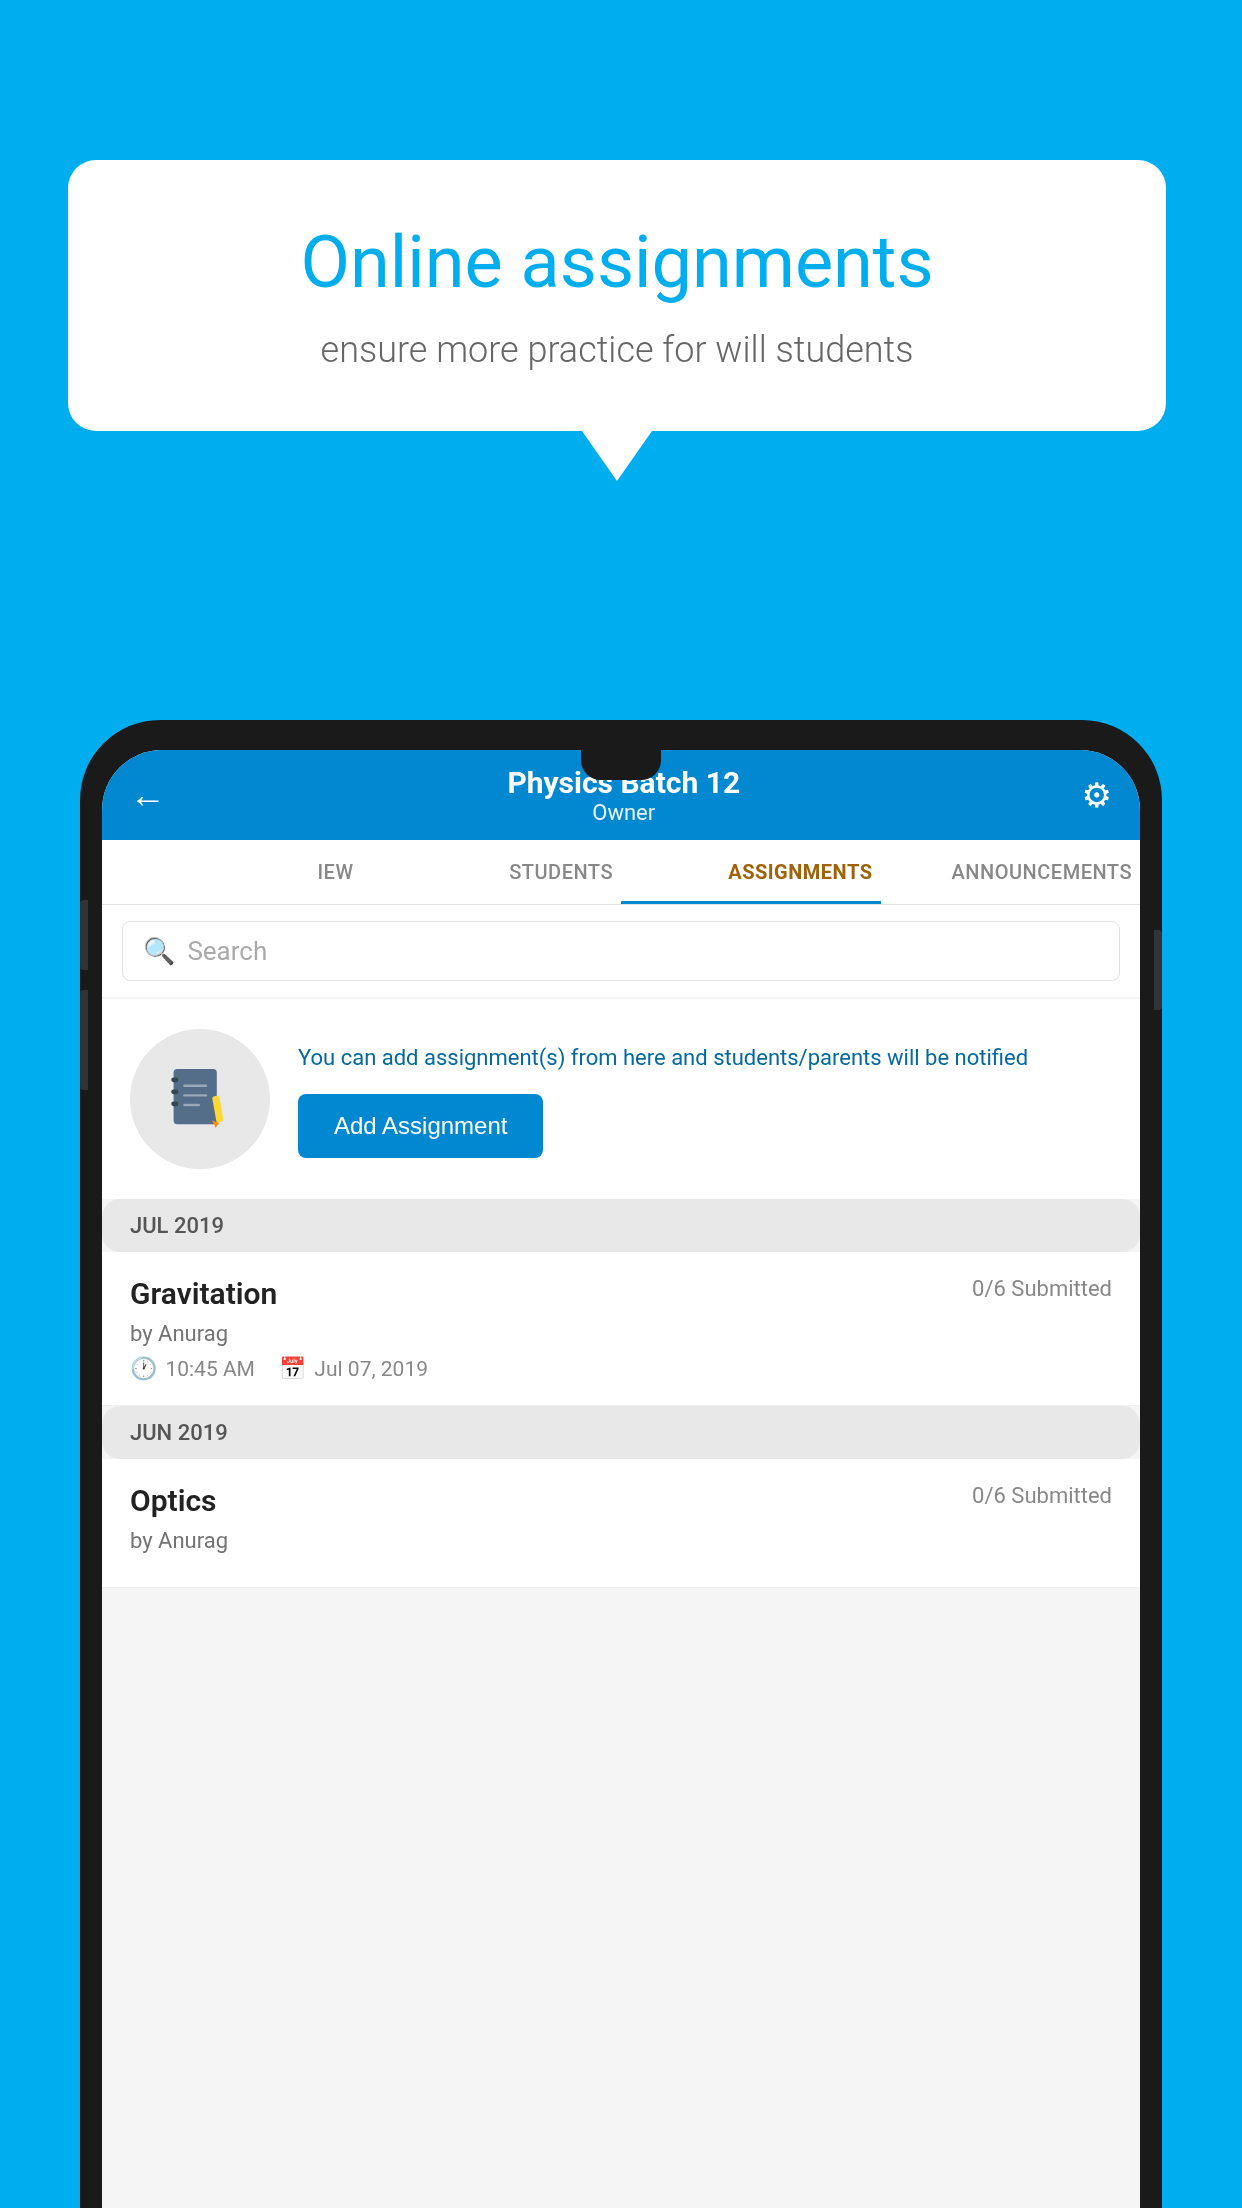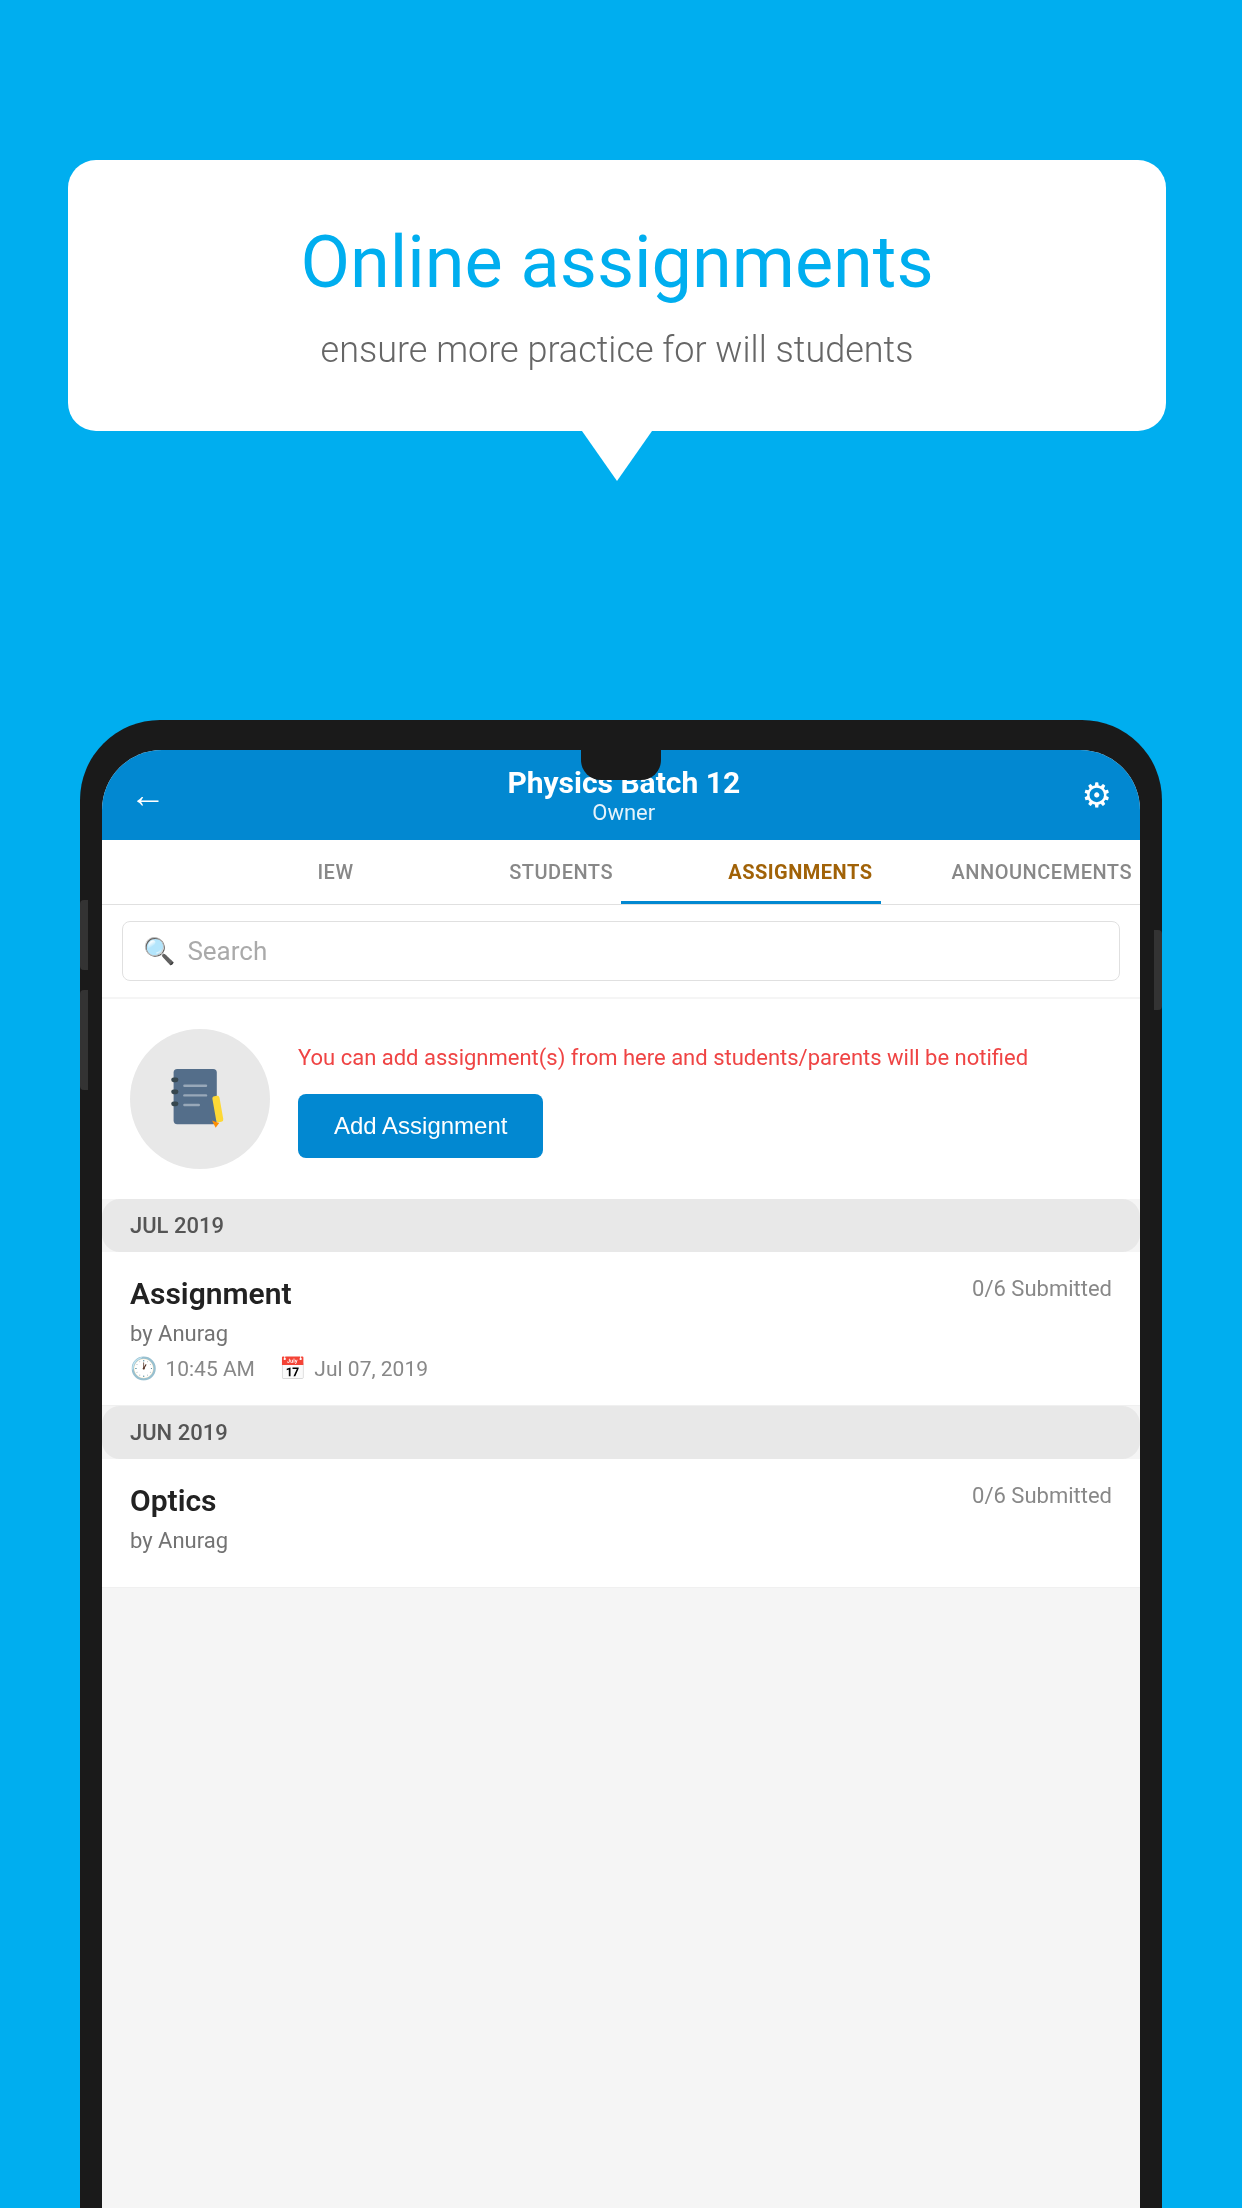--- a/index.html
+++ b/index.html
@@ -221,21 +221,21 @@
       background: #e8e8e8;
       display: flex;
       align-items: center;
       justify-content: center;
       flex-shrink: 0;
     }
     .promo-content {
       flex: 1;
     }
     .promo-text {
-      color: #ef4444;
+      color: #0369a1;
       font-size: 22px;
       line-height: 1.5;
       margin-bottom: 20px;
     }
     .add-assignment-btn {
       background: #0288D1;
       color: white;
       border: none;
       border-radius: 8px;
       padding: 18px 36px;
@@ -409,21 +409,21 @@
         <div class="promo-content">
           <p class="promo-text">You can add assignment(s) from here and students/parents will be notified</p>
           <button class="add-assignment-btn">Add Assignment</button>
         </div>
       </div>
 
       <div class="section-header">JUL 2019</div>
 
       <div class="assignment-item">
         <div class="assignment-header">
-          <span class="assignment-name">Assignment</span>
+          <span class="assignment-name">Gravitation</span>
           <span class="assignment-submitted">0/6 Submitted</span>
         </div>
         <div class="assignment-by">by Anurag</div>
         <div class="assignment-meta">
           <div class="meta-item">
             <span class="meta-icon">🕐</span>
             <span>10:45 AM</span>
           </div>
           <div class="meta-item">
             <span class="meta-icon">📅</span>

